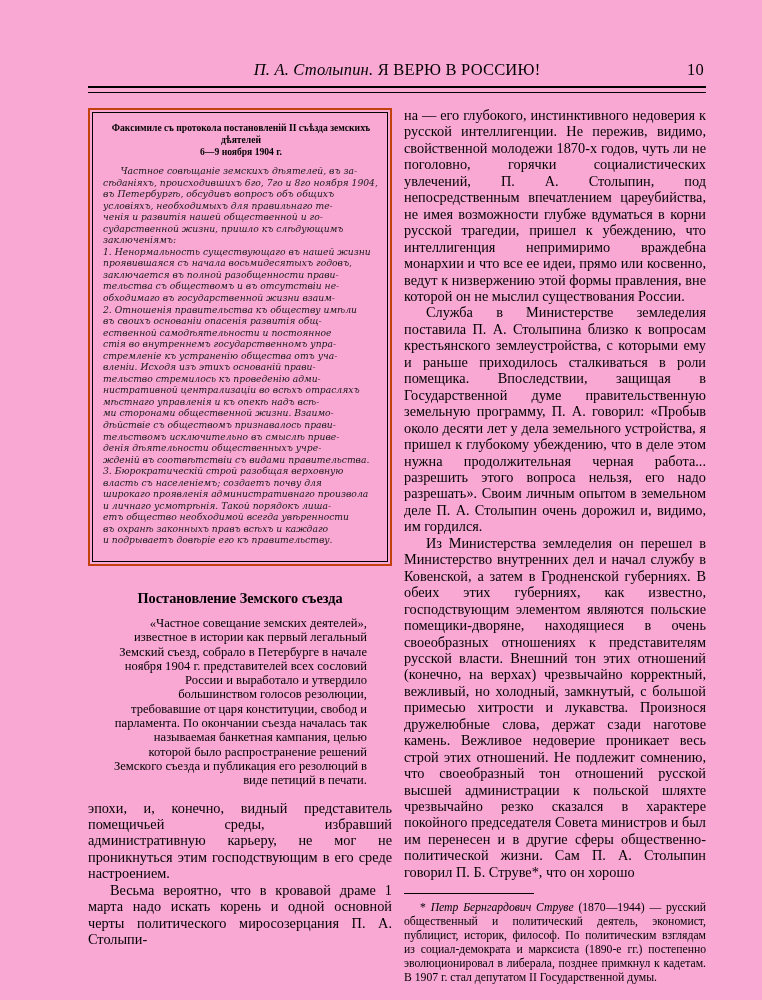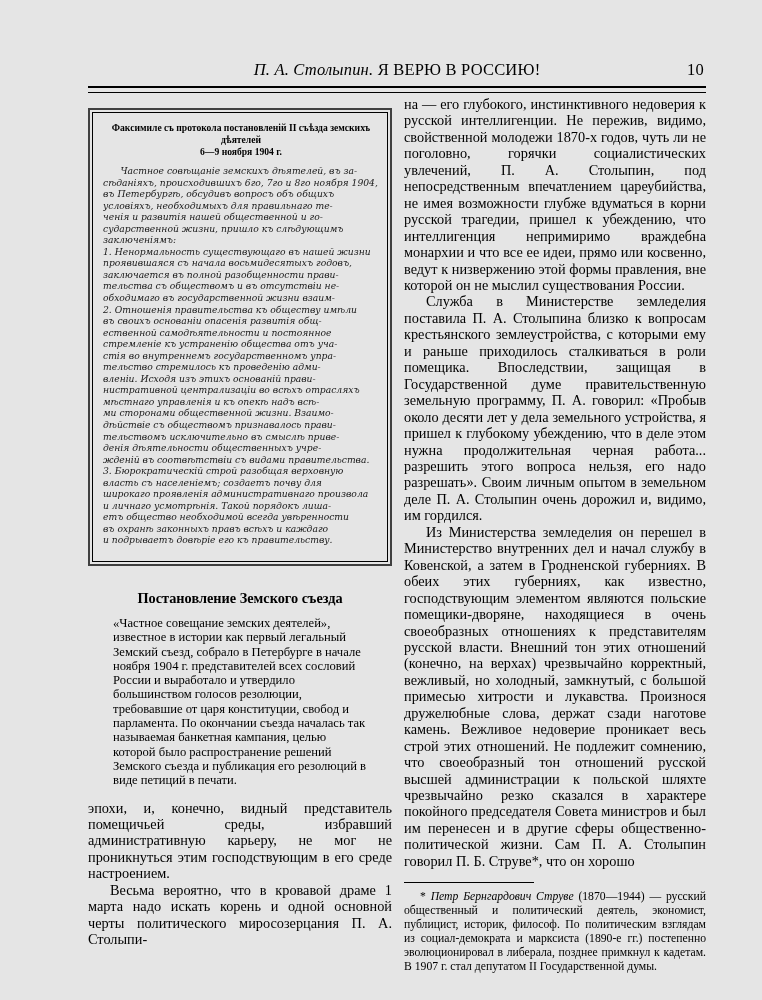--- a/index.html
+++ b/index.html
@@ -1,50 +1,50 @@
 <!DOCTYPE html>
 <html><head>
 <meta charset="utf-8">
 <style>
   html,body { margin:0; padding:0; background:#ffffff; }
   .page {
-    position:relative; width:762px; height:1000px; background:#e5e5e5;
+    position:relative; width:762px; height:1000px; background:#f9a8d4;
     font-family:"Liberation Serif", serif; color:#000; overflow:hidden;
   }
 
   
   .running-head {
     position:absolute; top:60px; left:88px; width:618px;
     text-align:center; font-size:16.5px; letter-spacing:.2px;
   }
   .running-head .it { font-style:italic; }
   .running-head .pgnum { position:absolute; right:2px; top:0; font-style:normal; }
   .head-rule {
     position:absolute; top:86px; left:88px; width:618px; height:4px;
     border-top:2.5px solid #000; border-bottom:1px solid #000;
   }
 
   
   .col-left  { position:absolute; left:88px;  top:108px; width:304px; }
-  .col-right { position:absolute; left:404px; top:96px;  width:302px; }
+  .col-right { position:absolute; left:404px; top:107px;  width:302px; }
 
   
-  .facsimile-outer { border:2px solid #404040; padding:2px; }
+  .facsimile-outer { border:2px solid #c2410c; padding:2px; }
   .facsimile-inner { border:1px solid #000; padding:9px 8px 10px 10px; height:429px; overflow:hidden; }
   .fax-title { text-align:center; font-weight:bold; font-size:9.6px; line-height:1.25; }
   .handwriting {
     margin-top:7px;
     font-family:"DejaVu Serif", serif; font-style:italic;
     font-size:9.2px; line-height:11.55px; color:#161616;
   }
   .hw-line { white-space:pre; overflow:hidden; }
 
   
   .caption-heading { margin-top:24px; text-align:center; font-weight:bold; font-size:14.3px; }
-  .caption-text { width:254px; margin:9px auto 0; text-align:left; font-size:12.6px; line-height:14.3px; }
+  .caption-text { width:254px; margin:9px auto 0; text-align:right; font-size:12.6px; line-height:14.3px; }
 
   
   .bodytext { font-size:14.3px; line-height:16.45px; text-align:justify; }
   .col-left .bodytext { margin-top:12px; }
   p.para { margin:0; }
   p.para.indent { text-indent:22px; }
 
   
   .footnote { margin-top:13px; font-size:11.7px; line-height:14px; text-align:justify; }
   .fn-rule { width:130px; border-top:1.5px solid #000; margin-bottom:7px; }
@@ -79,24 +79,24 @@
             <div class="hw-line">сударственной жизни, пришло къ слѣдующимъ</div>
             <div class="hw-line">заключеніямъ:</div>
             <div class="hw-line">1. Ненормальность существующаго въ нашей жизни</div>
             <div class="hw-line">проявившаяся съ начала восьмидесятыхъ годовъ,</div>
             <div class="hw-line">заключается въ полной разобщенности прави-</div>
             <div class="hw-line">тельства съ обществомъ и въ отсутствіи не-</div>
             <div class="hw-line">обходимаго въ государственной жизни взаим-</div>
             <div class="hw-line">2. Отношенія правительства къ обществу имѣли</div>
             <div class="hw-line">въ своихъ основаніи опасенія развитія общ-</div>
             <div class="hw-line">ественной самодѣятельности и постоянное</div>
+            <div class="hw-line">стія во внутреннемъ государственномъ упра-</div>
             <div class="hw-line">стремленіе къ устраненію общества отъ уча-</div>
-            <div class="hw-line">стія во внутреннемъ государственномъ упра-</div>
+            <div class="hw-line">вленіи. Исходя изъ этихъ основаній прави-</div>
             <div class="hw-line">тельство стремилось къ проведенію адми-</div>
-            <div class="hw-line">вленіи. Исходя изъ этихъ основаній прави-</div>
             <div class="hw-line">нистративной централизаціи во всѣхъ отрасляхъ</div>
             <div class="hw-line">мѣстнаго управленія и къ опекѣ надъ всѣ-</div>
             <div class="hw-line">ми сторонами общественной жизни. Взаимо-</div>
             <div class="hw-line">дѣйствіе съ обществомъ признавалось прави-</div>
             <div class="hw-line">тельствомъ исключительно въ смыслѣ приве-</div>
             <div class="hw-line">денія дѣятельности общественныхъ учре-</div>
             <div class="hw-line">жденій въ соотвѣтствіи съ видами правительства.</div>
             <div class="hw-line">3. Бюрократическій строй разобщая верховную</div>
             <div class="hw-line">власть съ населеніемъ; создаетъ почву для</div>
             <div class="hw-line">широкаго проявленія административнаго произвола</div>

